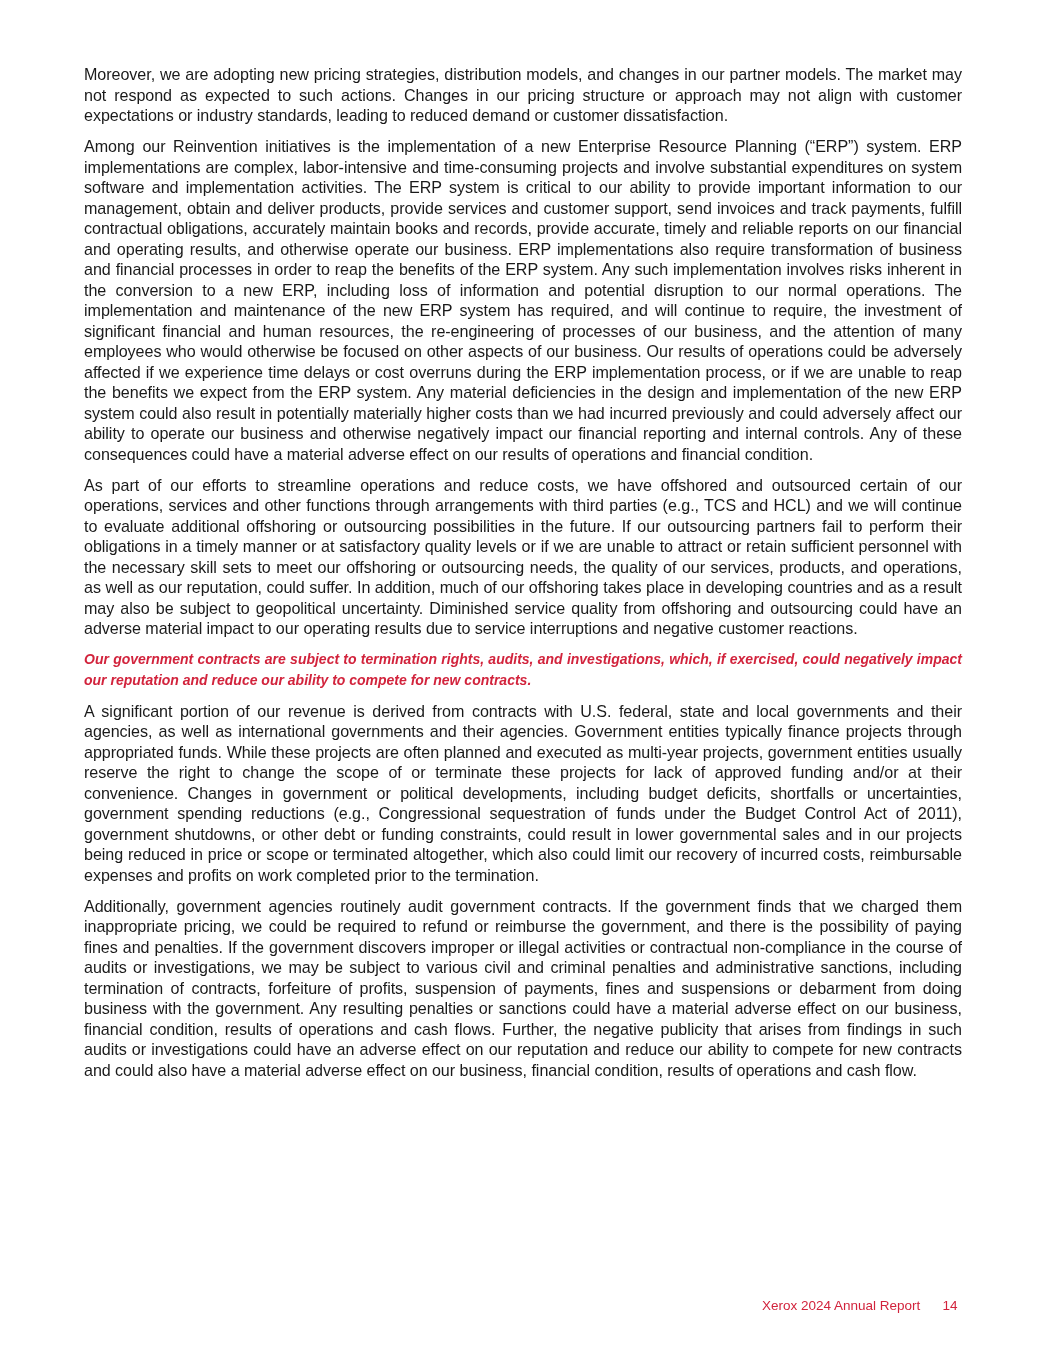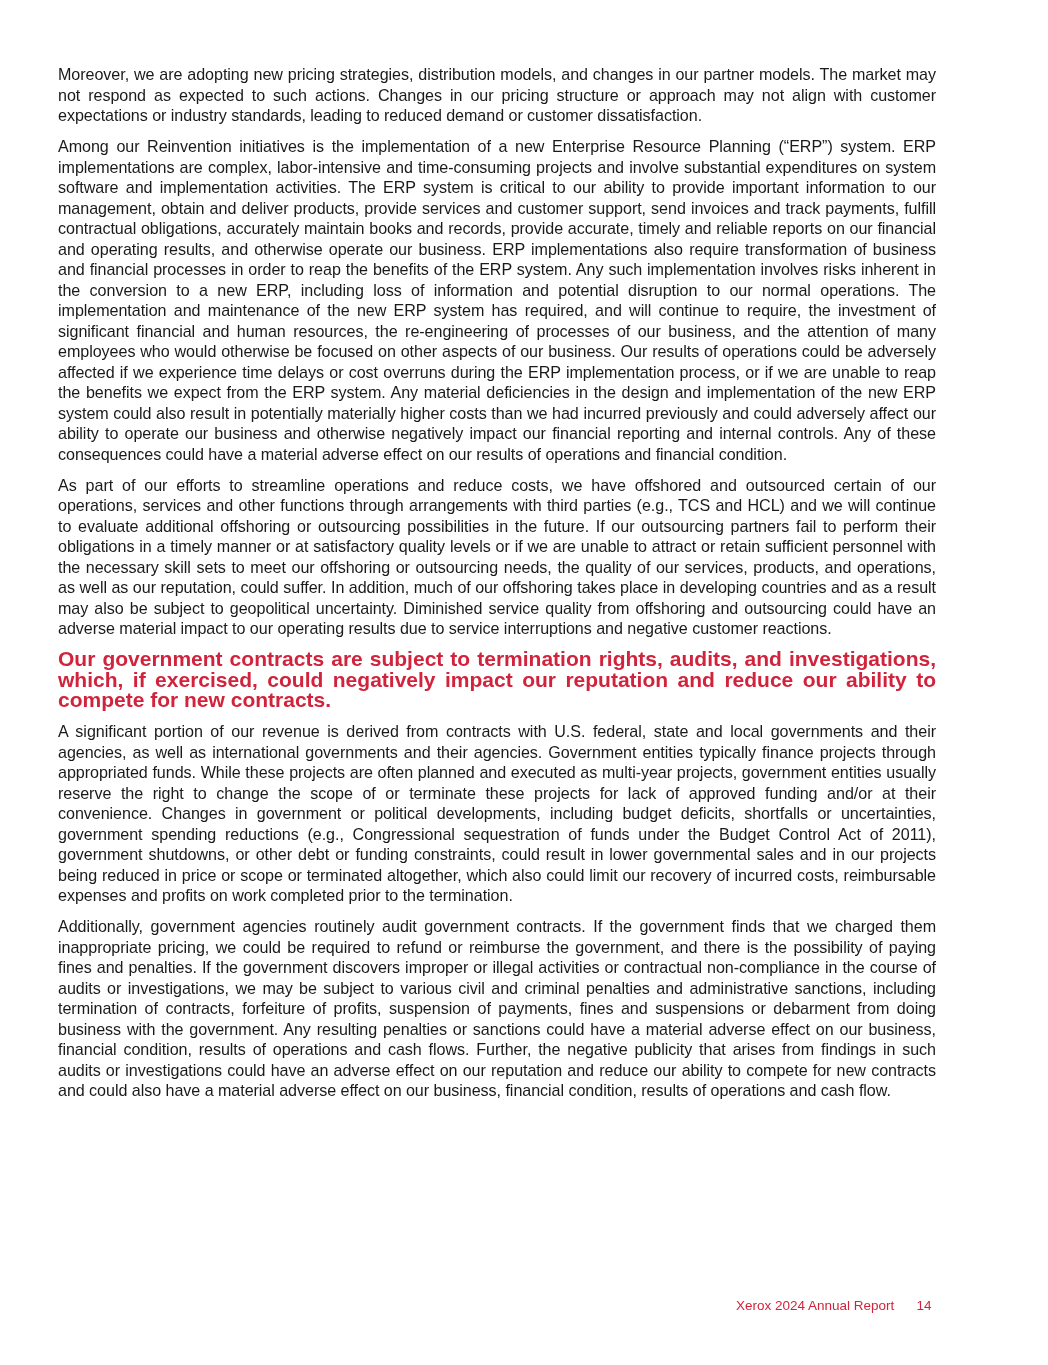--- a/index.html
+++ b/index.html
@@ -6,44 +6,45 @@
     body {
       width: 1048px;
       height: 1365px;
       position: relative;
       overflow: hidden;
       font-family: "Liberation Sans", sans-serif;
       color: #1a1a1a;
     }
     .content {
       position: absolute;
-      left: 58px;
+      left: 84px;
       top: 64px;
       width: 878px;
     }
     p.body {
       margin: 0 0 10.5px 0;
       font-size: 16.1px;
       line-height: 20.5px;
       text-align: justify;
       text-justify: inter-word;
       letter-spacing: -0.05px;
     }
     p.heading {
       margin: 0 0 10.5px 0;
-      font-size: 21px;
+      font-size: 14px;
       line-height: 20.5px;
       text-align: justify;
       font-weight: bold;
+      font-style: italic;
       color: #d2233c;
     }
     .footer {
       position: absolute;
       top: 1298px;
-      left: 736px;
+      left: 762px;
       font-size: 13.5px;
       color: #d2233c;
       white-space: nowrap;
     }
     .footer .page-num { margin-left: 22px; }
   </style>
 </head>
 <body>
 
 <div class="content">

